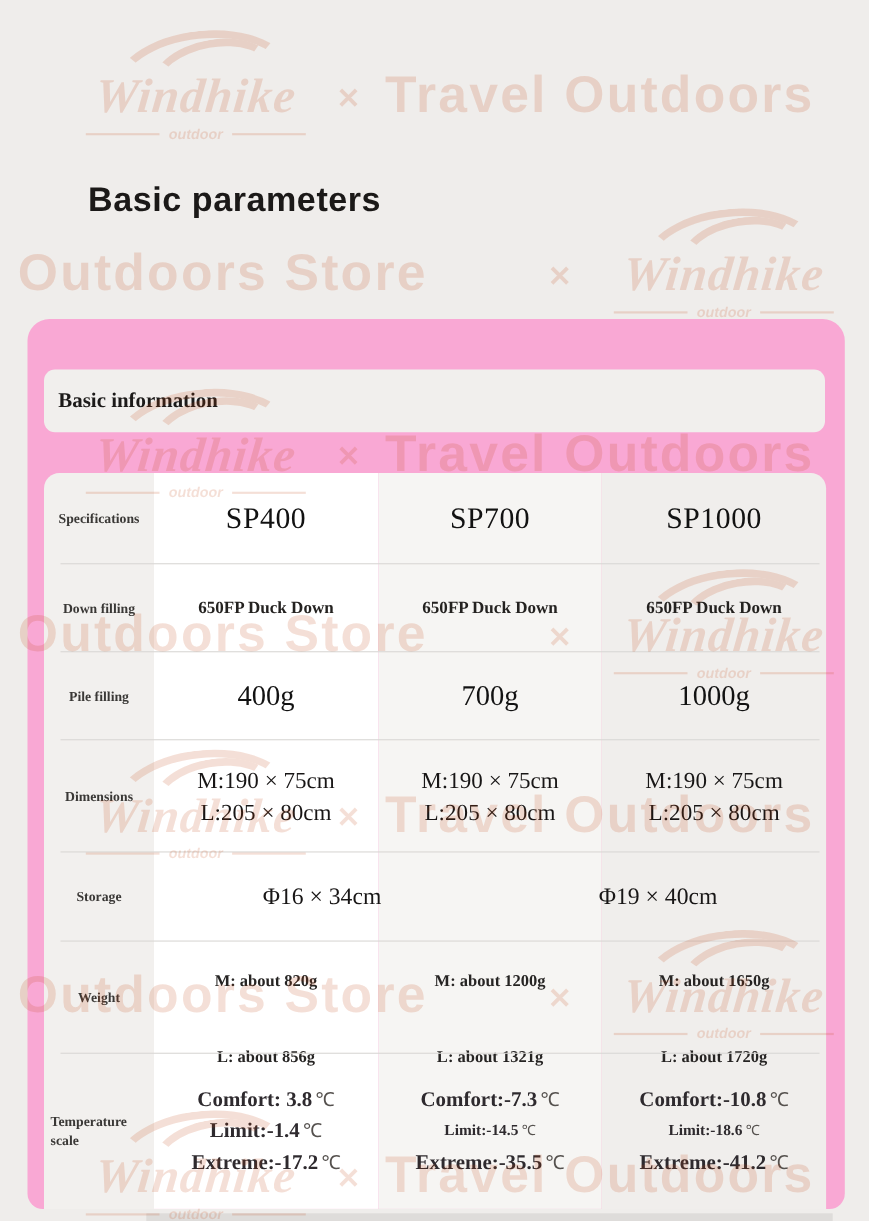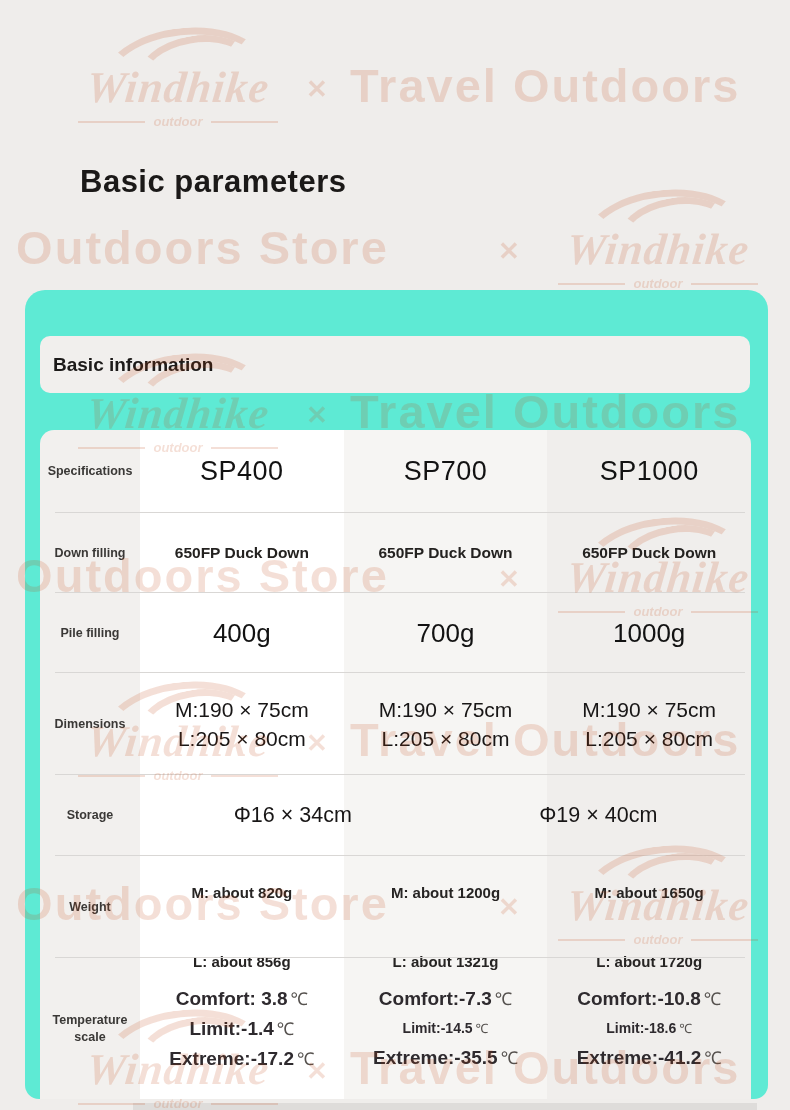--- a/index.html
+++ b/index.html
@@ -24,39 +24,39 @@
   .wm-big{position:absolute;font-size:47px;font-weight:bold;white-space:nowrap;
     letter-spacing:2px;top:24px;line-height:1;}
   .wm-x{position:absolute;font-size:26px;font-weight:bold;top:36px;}
 
   
   .page-title{position:absolute;left:80px;top:164px;margin:0;z-index:2;
     font-size:31px;font-weight:800;letter-spacing:.5px;color:#1b1918;}
 
   
   .card{position:absolute;left:25px;top:290px;width:743px;height:809px;
-    background:#5eead4;border-radius:20px 20px 14px 14px;z-index:1;}
+    background:#f9a8d4;border-radius:20px 20px 14px 14px;z-index:1;font-family:Liberation Serif, serif;}
   .info-bar{position:absolute;left:15px;top:46px;width:710px;height:57px;
     background:#f1efed;border-radius:10px;display:flex;align-items:center;}
   .info-bar span{font-size:19px;font-weight:bold;margin-left:13px;color:#1c1a19;}
 
   
   .spec-table{position:absolute;left:15px;top:140px;width:711px;height:669px;}
   .col-bg{position:absolute;top:0;bottom:0;}
   .col-bg.c0{left:0;width:100px;background:#f2f0ee;border-radius:14px 0 0 0;}
   .col-bg.c1{left:100px;width:203.67px;background:#ffffff;}
   .col-bg.c2{left:303.67px;width:203.66px;background:#f6f5f3;}
   .col-bg.c3{left:507.33px;width:203.67px;background:#f0eeec;border-radius:0 14px 0 0;}
 
   .rows{position:absolute;inset:0;display:flex;flex-direction:column;}
   .row{position:relative;display:flex;}
   .row:not(:last-child)::after{content:"";position:absolute;left:15px;right:6px;bottom:0;
     height:1px;background:#d9d7d5;}
   .cell{display:flex;flex-direction:column;align-items:center;justify-content:center;
-    text-align:center;}
+    }
   .cell.label{width:100px;flex:none;font-size:12.5px;font-weight:bold;color:#3a3836;
     line-height:1.3;padding:0 6px;box-sizing:border-box;}
   .cell.val{flex:1;}
 
   .product-name{font-size:27px;font-weight:400;color:#121212;letter-spacing:.5px;}
   .duck{font-size:15.5px;font-weight:bold;color:#242220;}
   .grams{font-size:26px;font-weight:400;color:#121212;}
   .dims-line{font-size:21px;font-weight:400;color:#181616;line-height:29px;}
   .storage-val{font-size:21.5px;font-weight:400;color:#181616;}
   .weight-line{font-size:15px;font-weight:bold;color:#262423;line-height:29px;margin-top:40px;}

